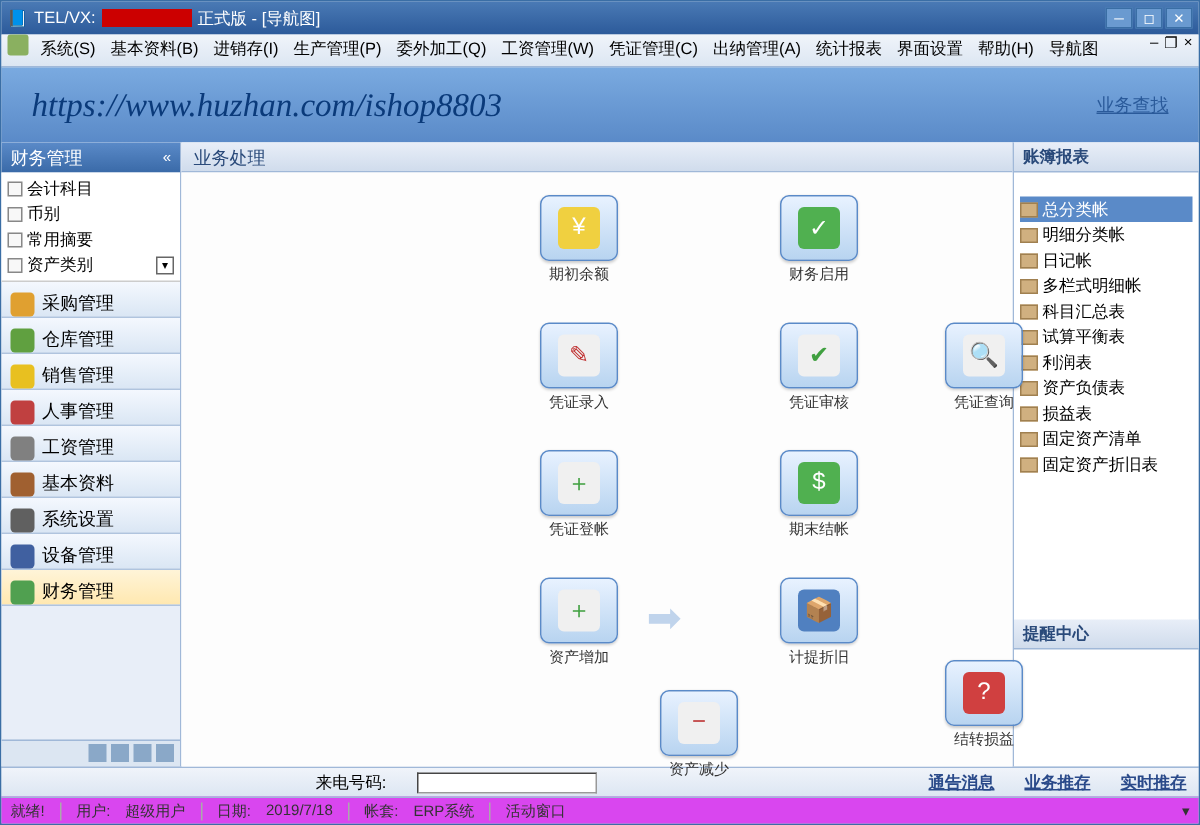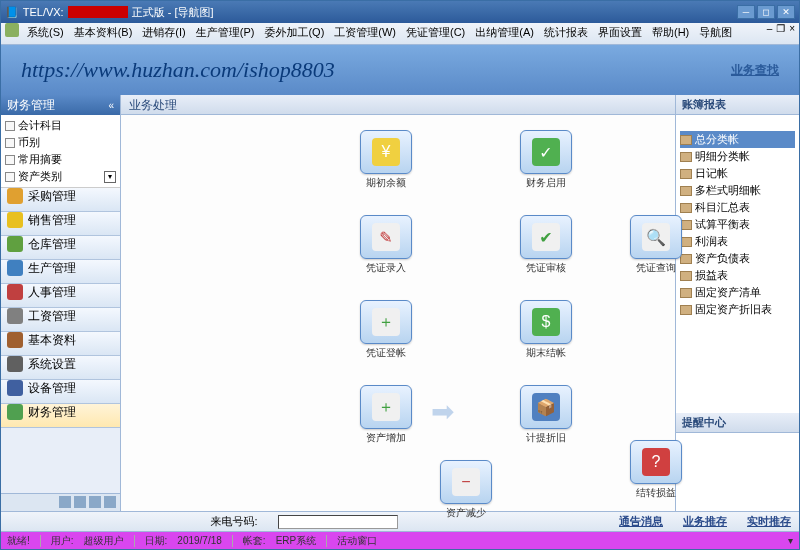--- a/index.html
+++ b/index.html
@@ -9,32 +9,32 @@
 .titlebar .t-left { flex: 1; display: flex; align-items: center; gap: 4px; }
 .titlebar .redacted { background: #c00; width: 60px; height: 12px; display: inline-block; }
 .win-btns { display: flex; gap: 2px; }
 .win-btn { width: 18px; height: 14px; background: #6a9ad0; border: 1px solid #3a6ea5; display: flex; align-items: center; justify-content: center; font-size: 9px; color: #fff; }
 .menubar { height: 22px; background: linear-gradient(#f0f4fa,#dce6f2); border-bottom: 1px solid #a0b8d8; display: flex; align-items: flex-start; padding: 0 4px; font-size: 11px; gap: 2px; }
 .menubar .mi { padding: 2px 4px; cursor: default; }
 .menubar .micon { width: 14px; height: 14px; background: #8ab060; border-radius: 2px; margin-right: 2px; }
 .mdi-btns { margin-left: auto; display: flex; gap: 4px; font-size: 10px; }
 .banner { height: 50px; background: linear-gradient(#7aaae0,#5a8ac8); display: flex; align-items: center; padding: 0 20px; }
 .banner .url { color: #0a3a7a; font-size: 22px; font-family: Georgia, serif; font-style: italic; }
-.banner .blink { margin-left: auto; color: #2a5a9a; font-size: 12px; text-decoration: underline; font-weight: bold; }
+.banner .blink { margin-left: auto; color: #2a5a9a; font-size: 12px; text-decoration: underline; }
 .body { flex: 1; display: flex; min-height: 0; }
 .sidebar { width: 120px; background: #e8eef8; border-right: 1px solid #a0b8d8; display: flex; flex-direction: column; }
 .side-header { height: 20px; background: linear-gradient(#5a8ac8,#3a6aa8); color: #fff; font-size: 12px; display: flex; align-items: center; padding: 0 6px; }
 .side-header .collapse { margin-left: auto; font-size: 10px; }
 .side-tree { background: #fff; border-bottom: 1px solid #ccc; padding: 2px 4px; font-size: 11px; }
 .side-tree .tn { display: flex; align-items: center; gap: 3px; padding: 1px 0; }
 .side-tree .tn .box { width: 10px; height: 10px; border: 1px solid #888; background: #f8f8f8; }
 .side-tree .tn.last { justify-content: space-between; }
 .side-tree .tn.last .dd { width: 12px; height: 12px; border: 1px solid #666; display: flex; align-items: center; justify-content: center; font-size: 8px; }
 .nav-list { flex: 1; overflow: hidden; }
-.nav-item { height: 24px; background: linear-gradient(#f4f8fe,#dae6f4); border-bottom: 1px solid #b0c4de; display: flex; align-items: flex-start; gap: 5px; padding: 0 6px; font-size: 12px; cursor: default; }
+.nav-item { height: 24px; background: linear-gradient(#f4f8fe,#dae6f4); border-bottom: 1px solid #b0c4de; display: flex; align-items: flex-end; gap: 5px; padding: 0 6px; font-size: 12px; cursor: default; }
 .nav-item.active { background: linear-gradient(#fff4d8,#ffe8b0); }
 .nav-item .nicon { width: 16px; height: 16px; border-radius: 3px; }
 .side-footer { height: 18px; background: #dce6f2; border-top: 1px solid #a0b8d8; display: flex; justify-content: flex-end; gap: 3px; padding: 2px 4px; }
 .side-footer .sf { width: 12px; height: 12px; background: #8aa8c8; }
 .main { flex: 1; display: flex; min-height: 0; }
 .canvas-wrap { flex: 1; display: flex; flex-direction: column; background: #fff; }
 .canvas-header { height: 20px; background: linear-gradient(#e8eef8,#d0dcec); border-bottom: 1px solid #a0b8d8; font-size: 12px; padding: 2px 8px; color: #2a4a7a; }
 .canvas { flex: 1; position: relative; background: #fdfdfd; }
 .module { position: absolute; width: 60px; text-align: center; }
 .module .mbtn { width: 52px; height: 44px; margin: 0 auto; border: 1px solid #5a8ac8; border-radius: 6px; background: linear-gradient(#e8f2ff,#b8d4f0); display: flex; align-items: center; justify-content: center; box-shadow: 0 1px 2px rgba(0,0,0,.2); }
@@ -127,30 +127,26 @@
             </span>
             <span class="dd">▾</span>
           </div>
       </div>
       <div class="nav-list" id="navlist">
           <div class="nav-item">
             <span class="nicon" style="background:#e0a030"></span>
             <span>采购管理</span>
           </div>
           <div class="nav-item">
+            <span class="nicon" style="background:#60a040"></span>
+            <span>仓库管理</span>
+          </div>
+          <div class="nav-item">
             <span class="nicon" style="background:#e8c020"></span>
             <span>销售管理</span>
-          </div>
-          <div class="nav-item">
-            <span class="nicon" style="background:#60a040"></span>
-            <span>仓库管理</span>
-          </div>
-          <div class="nav-item">
-            <span class="nicon" style="background:#4080c0"></span>
-            <span>生产管理</span>
           </div>
           <div class="nav-item">
             <span class="nicon" style="background:#c04040"></span>
             <span>人事管理</span>
           </div>
           <div class="nav-item">
             <span class="nicon" style="background:#808080"></span>
             <span>工资管理</span>
           </div>
           <div class="nav-item">

